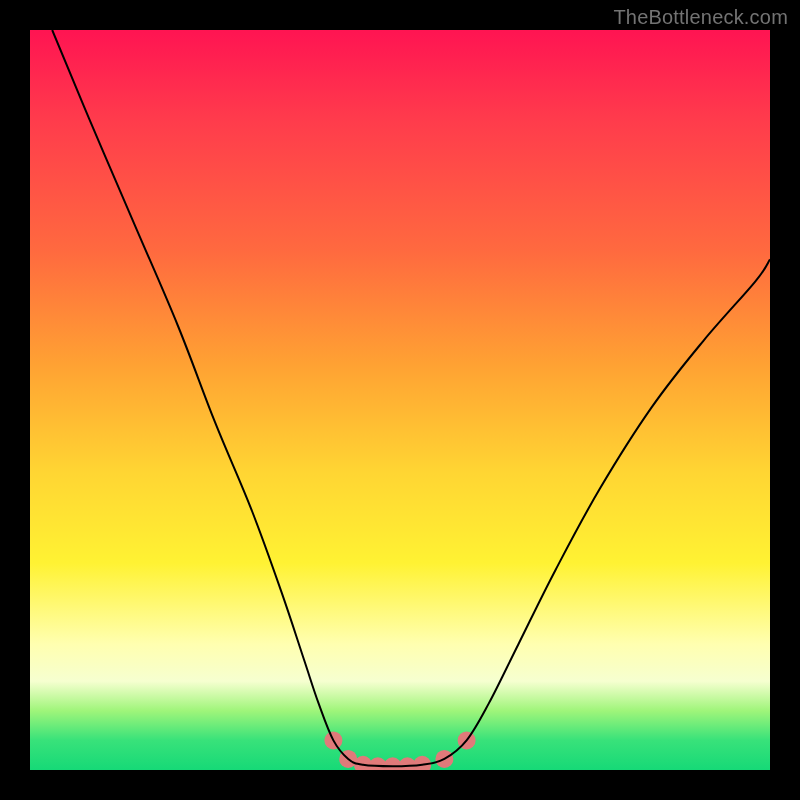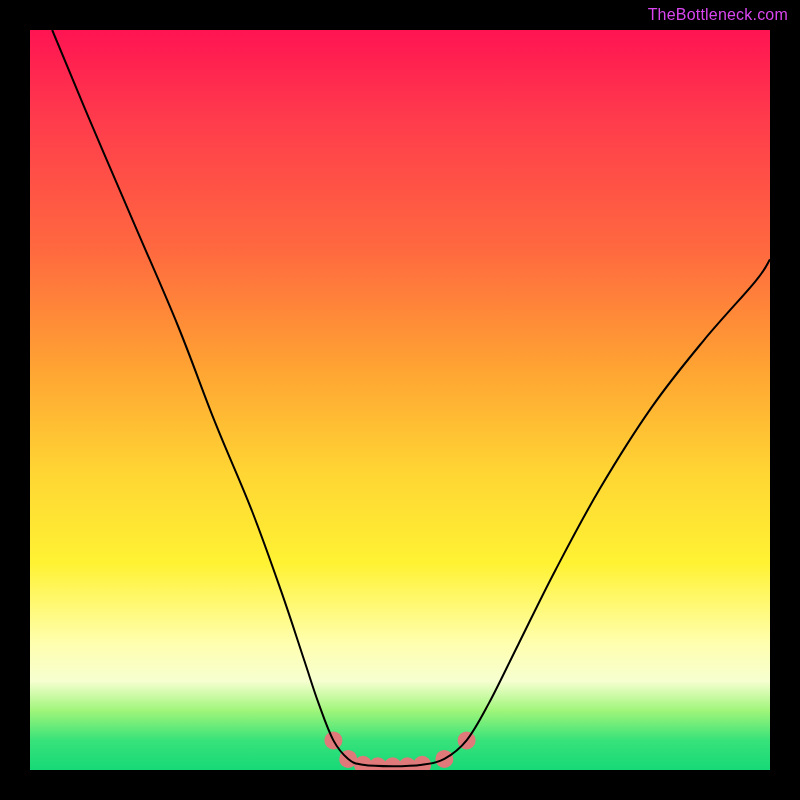--- a/index.html
+++ b/index.html
@@ -52,22 +52,22 @@
     left: 0;
     top: 0;
     width: 100%;
     height: 100%;
     overflow: visible;
   }
   .attribution {
     position: absolute;
     top: 6px;
     right: 12px;
-    color: #d946ef;
-    font-size: 16px;
+    color: #737373;
+    font-size: 20px;
     letter-spacing: 0.2px;
     user-select: none;
   }
 </style>
 </head>
 <body>
 
 <div class="stage">
   <div class="plot-area">
     <div class="gradient-bg"></div>

